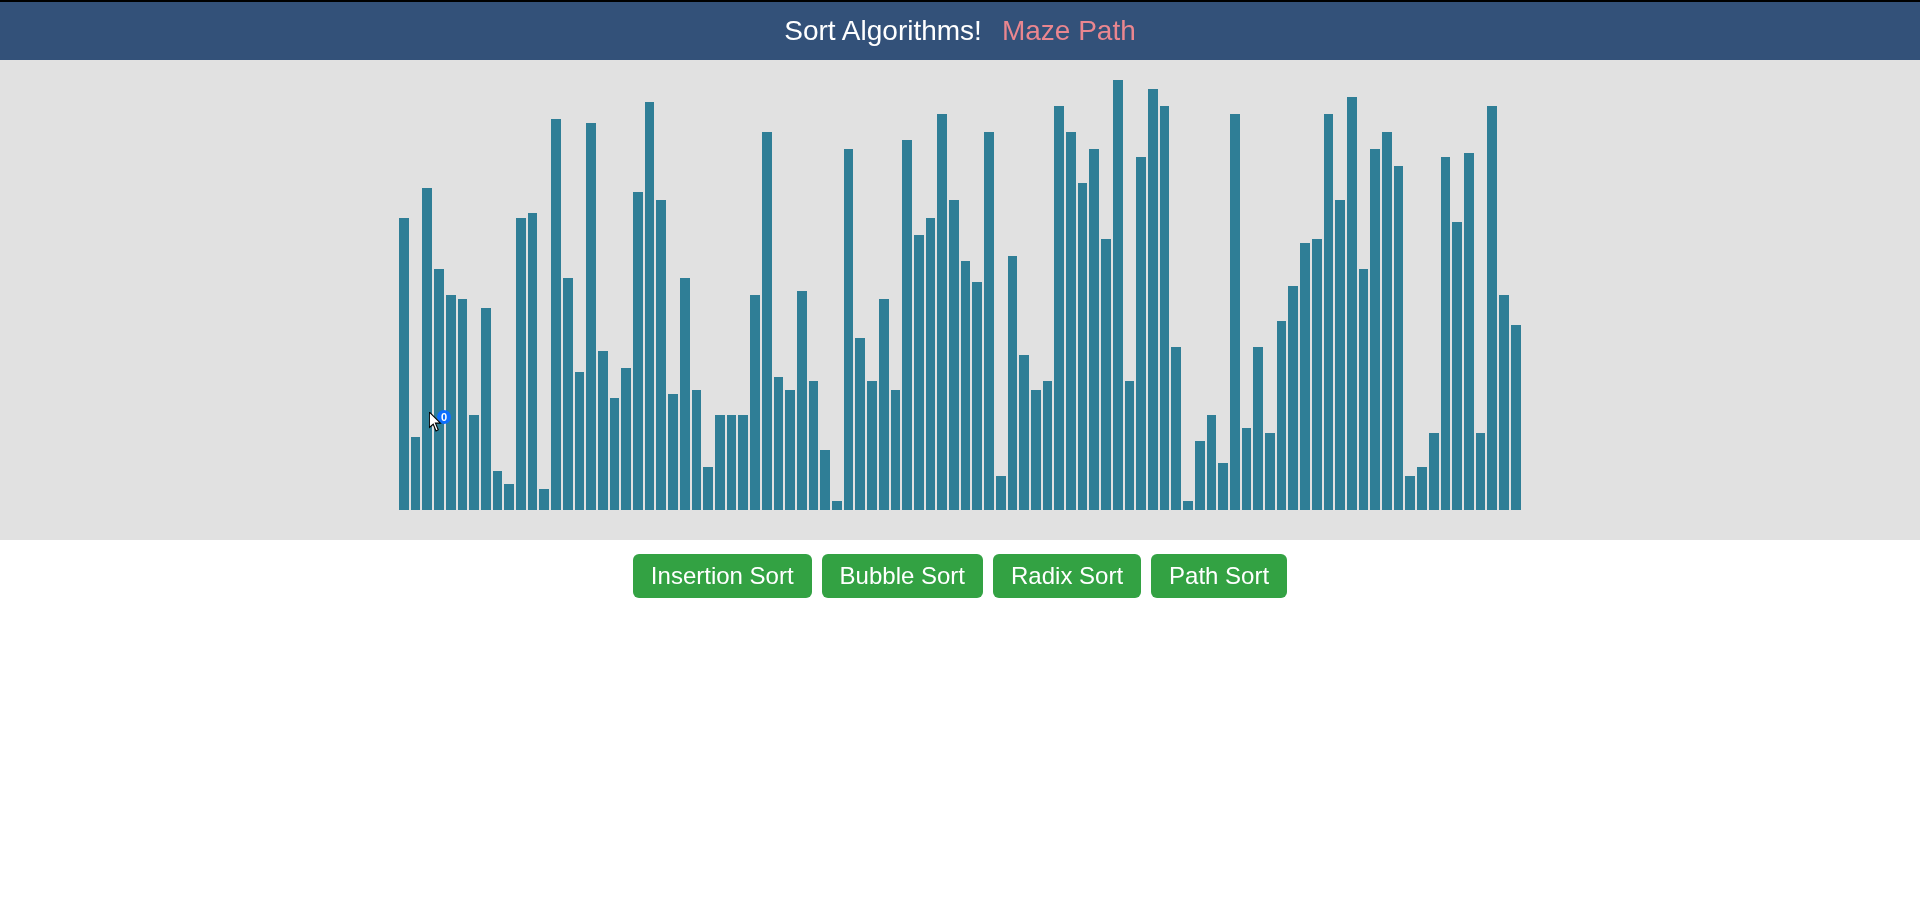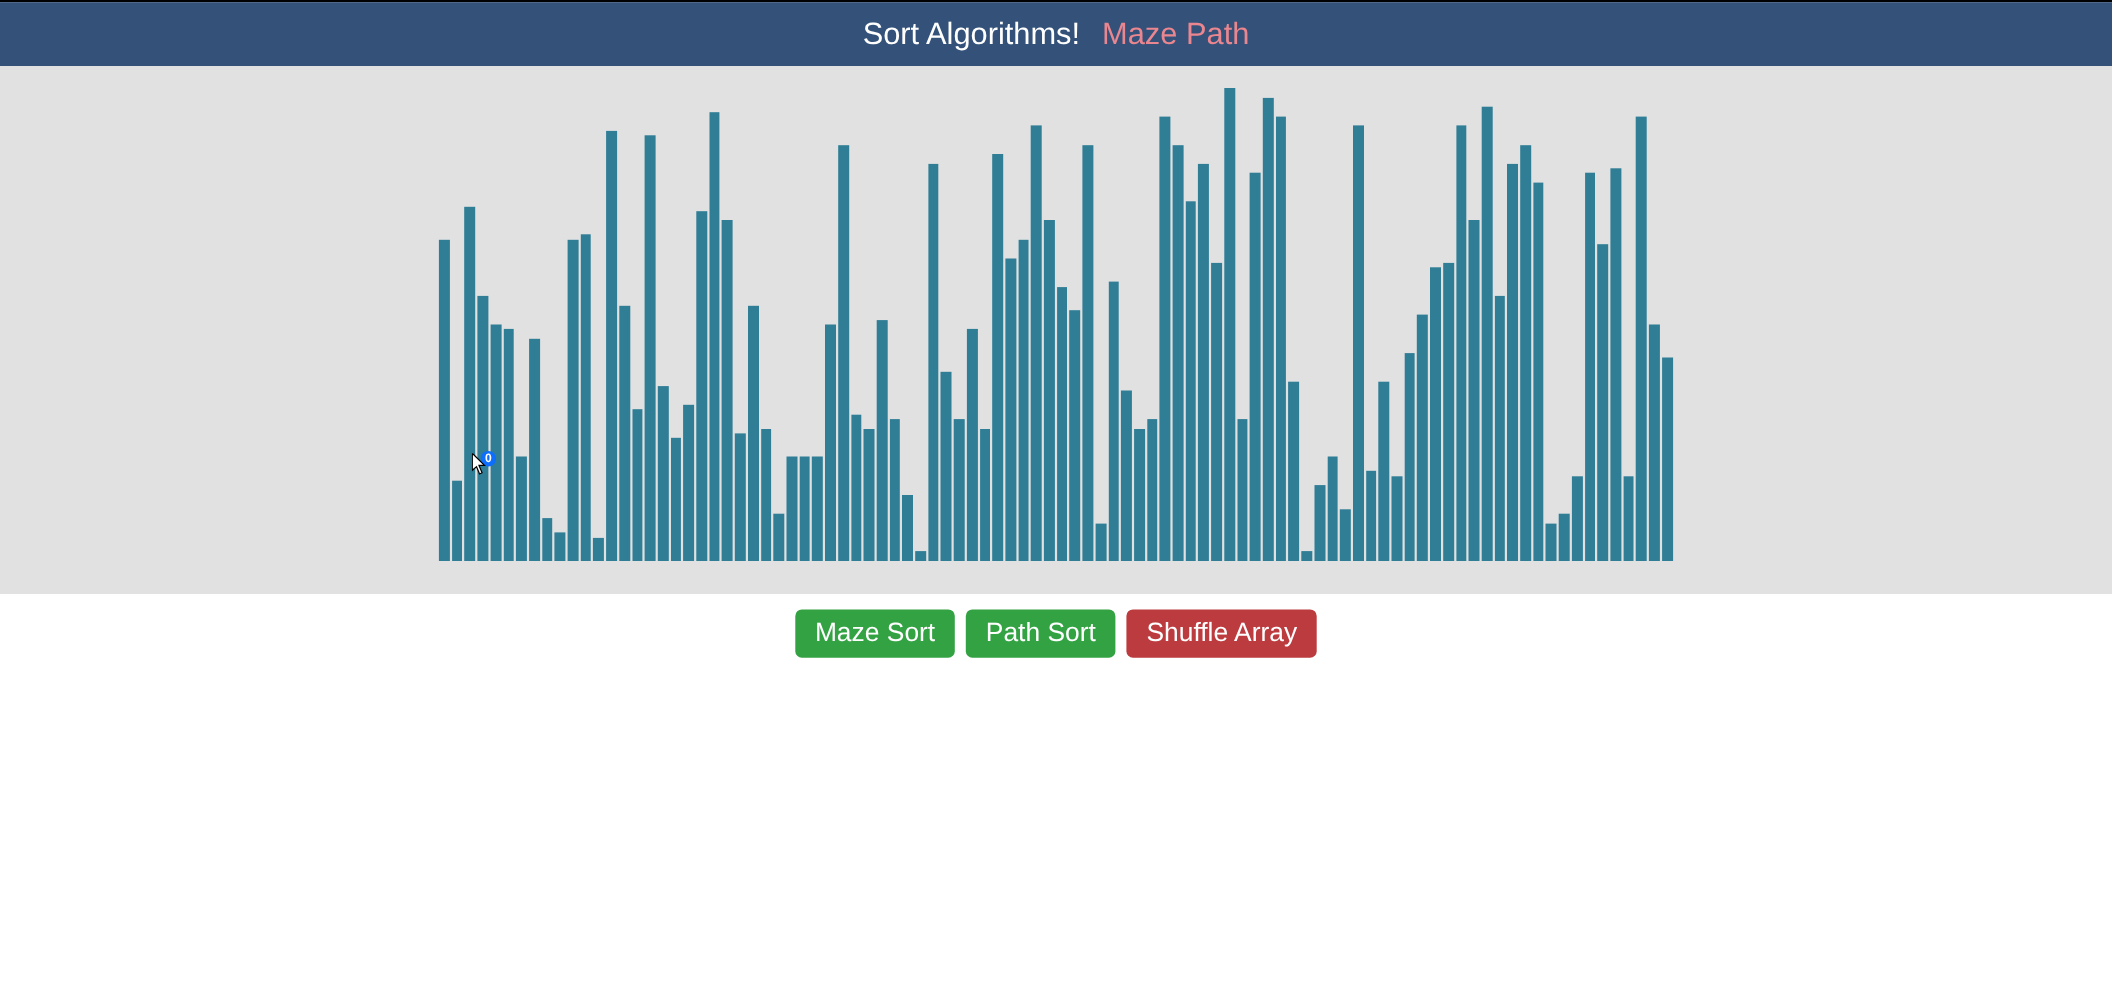--- a/index.html
+++ b/index.html
@@ -131,16 +131,17 @@
       <div class="bar" style="height: 67%;"></div>
       <div class="bar" style="height: 83%;"></div>
       <div class="bar" style="height: 18%;"></div>
       <div class="bar" style="height: 94%;"></div>
       <div class="bar" style="height: 50%;"></div>
       <div class="bar" style="height: 43%;"></div>
     </div>
 </div>
 
 <div class="controls">
-  <button class="btn btn-green">Maze Sort</button>
+  <button class="btn btn-green">Insertion Sort</button>
+  <button class="btn btn-green">Bubble Sort</button>
+  <button class="btn btn-green">Radix Sort</button>
   <button class="btn btn-green">Path Sort</button>
-  <button class="btn btn-red">Shuffle Array</button>
 </div>
 
 </body></html>

